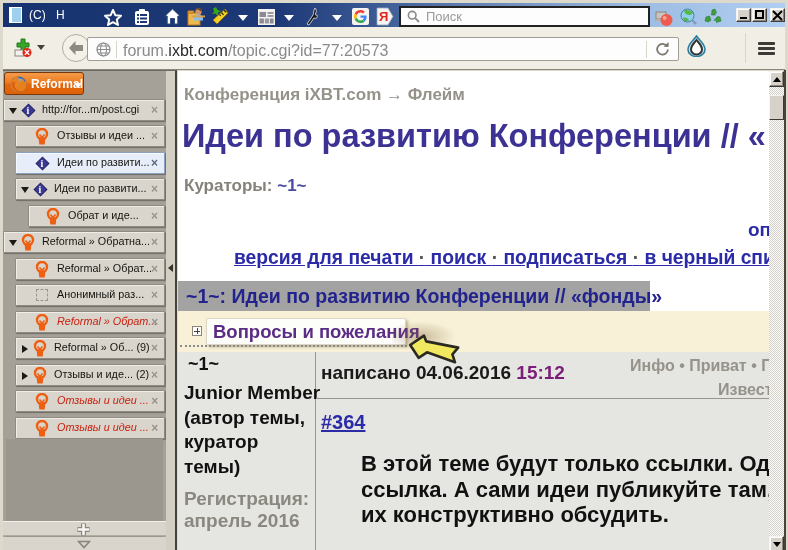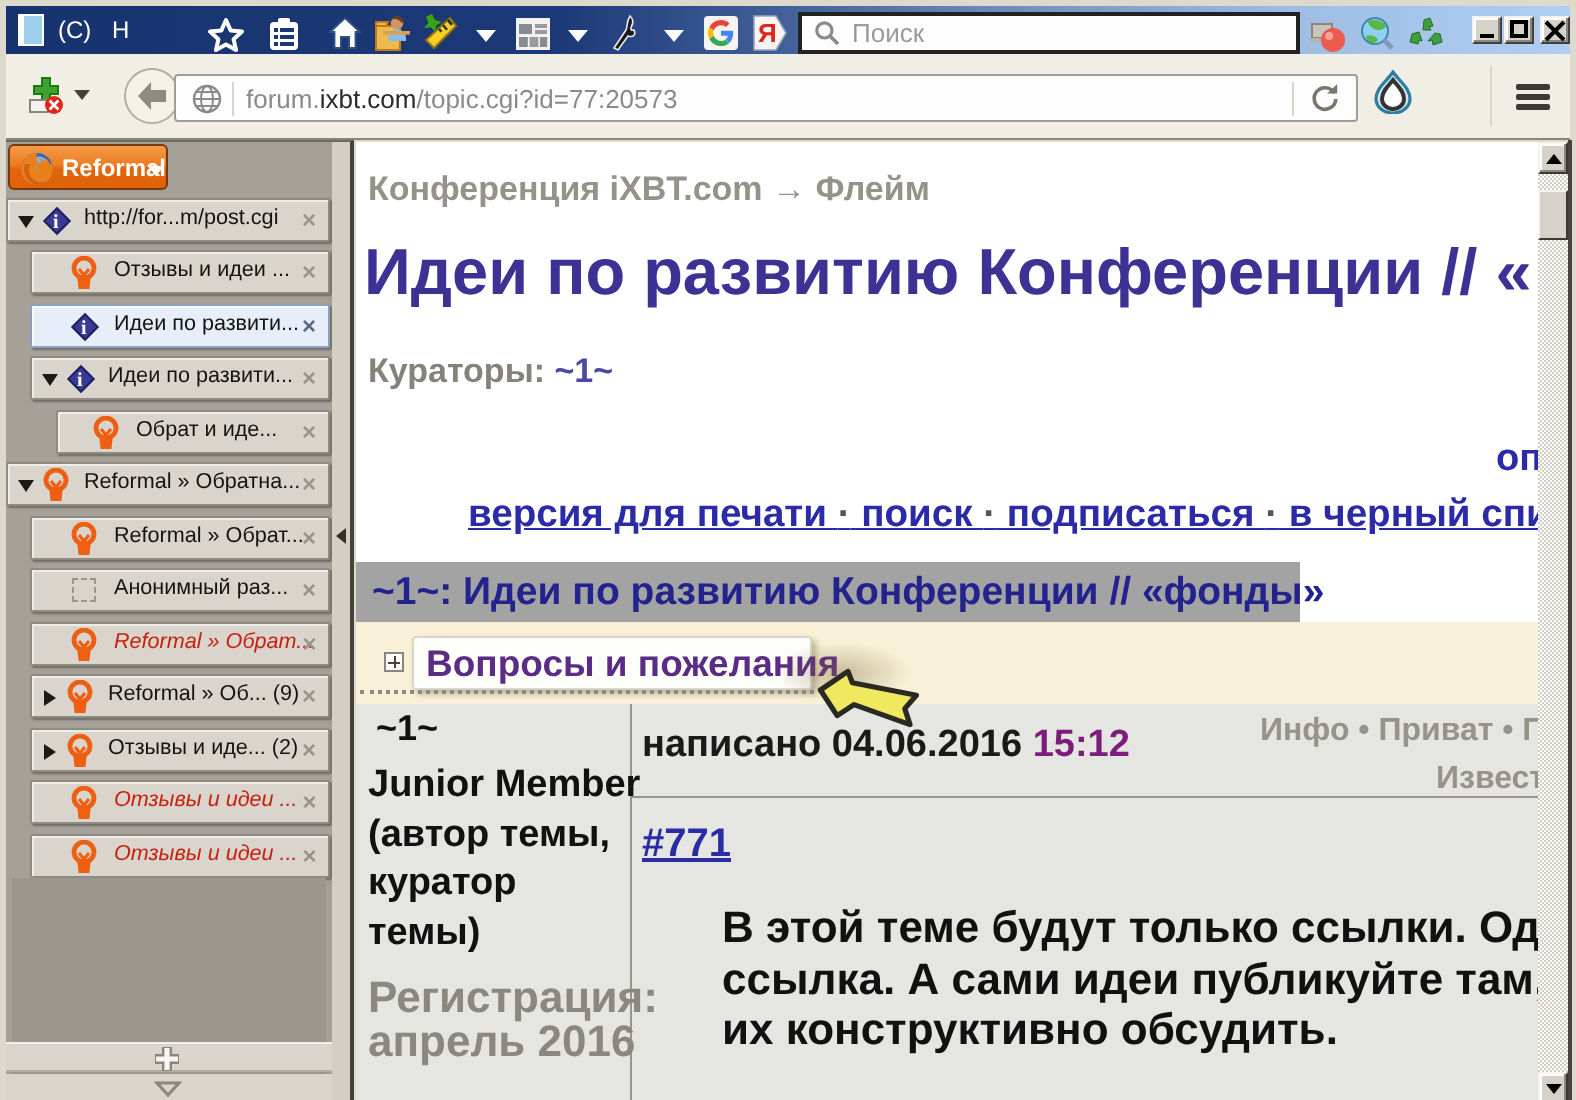--- a/index.html
+++ b/index.html
@@ -14,21 +14,21 @@
 
 .winbtn { position:absolute; top:5px; width:15px; height:14px; background:#d6d2ca;
   border-top:1px solid #f4f2ee; border-left:1px solid #f4f2ee;
   border-right:1px solid #404040; border-bottom:1px solid #404040;
   box-shadow:inset -1px -1px 0 #8c887e, inset 1px 1px 0 #fff; }
 
 
 #navbar { left:3px; top:27px; width:782px; height:43px; background:#f1eee5; border-bottom:1px solid #8a867c; }
 #urlbar { position:absolute; left:84px; top:10px; width:592px; height:24px; background:#fdfdfd;
   border:1px solid #a19d92; border-radius:2px; }
-#urltext { position:absolute; left:35px; top:4px; font-size:13px; color:#8a8a8a; }
+#urltext { position:absolute; left:35px; top:4px; font-size:16px; color:#8a8a8a; }
 #urltext b { color:#2a2a2a; font-weight:normal; }
 
 
 #sidebar { left:3px; top:70px; width:163px; height:480px; background:#a5a199; border-top:1px solid #6e6a62; }
 #fxbtn { position:absolute; left:1px; top:1px; width:80px; height:23px; border:1px solid #76380c;
   border-radius:3px; background:linear-gradient(#f59b49 0%,#ec7c20 45%,#e2660d 55%,#e06207 100%);
   color:#fff; font-weight:bold; font-size:13px; }
 .trow { position:absolute; height:22px; background:#d9d5cd; border:1px solid #8f8b81;
   box-shadow:inset 1px 1px 0 #efede7, 1px 1px 1px rgba(60,58,52,.5); border-radius:1px;
   font-size:10.8px; color:#15140f; white-space:nowrap; overflow:hidden; }
@@ -378,27 +378,27 @@
 
   <div class="abs" style="left:214px;top:250px;width:64px;height:28px;background:radial-gradient(ellipse at 45% 55%, rgba(125,100,55,.38), rgba(125,100,55,0) 70%);z-index:5"></div>
   <svg class="abs" style="left:227px;top:259px;z-index:6" width="60" height="40" viewBox="0 0 60 40">
     <path d="M5.2 15 L19 5.7 L21.2 11.4 L53.2 17.6 L47.4 24.3 L50 32.3 L22 22.3 L13.6 27.8 Z" fill="#f0e85e" stroke="#2a2a22" stroke-width="2.6" stroke-linejoin="round"></path>
   </svg>
 
   <div class="abs" style="left:0;top:281px;width:591px;height:198px;background:#e5e5e1"></div>
   <div class="abs" style="left:137px;top:281px;width:1px;height:198px;background:#98948c"></div>
   <div class="clip" style="left:10px;top:283px;font-size:18px;font-weight:bold;color:#111">~1~</div>
   <div class="clip" style="left:6px;top:310px;font-size:19px;color:#111;line-height:24.5px">Junior Member<br>(автор темы,<br>куратор<br>темы)</div>
-  <div class="clip" style="left:6px;top:417px;font-size:22px;color:#8b8880;line-height:21.5px">Регистрация:<br>апрель 2016</div>
+  <div class="clip" style="left:6px;top:417px;font-size:19px;color:#8b8880;line-height:21.5px">Регистрация:<br>апрель 2016</div>
 
   <div class="clip" style="left:143px;top:291px;font-size:19px;color:#1a1a1a">написано 04.06.2016 <span style="color:#7c1d7c">15:12</span></div>
   <div class="clip" style="left:452px;top:286px;font-size:16px;color:#96938b">Инфо • Приват • Профиль</div>
   <div class="clip" style="left:540px;top:310px;font-size:16px;color:#96938b">Известить модератора</div>
   <div class="abs" style="left:138px;top:327px;width:453px;height:1px;background:#98948c"></div>
-  <div class="clip" style="left:143px;top:340px;font-size:20px"><a style="color:#2b2ba8;text-decoration:underline">#771</a></div>
+  <div class="clip" style="left:143px;top:340px;font-size:20px"><a style="color:#2b2ba8;text-decoration:underline">#364</a></div>
   <div class="clip" style="left:183px;top:380px;font-size:22px;color:#111;line-height:25.6px">В этой теме будут только ссылки. Оди<br>ссылка. А сами идеи публикуйте там,<br>их конструктивно обсудить.</div>
 </div>
 <div id="vscroll" class="abs">
   <div class="abs" style="left:0;top:0;width:15px;height:479px;background:repeating-conic-gradient(#ffffff 0% 25%, #d2cec6 0% 50%);background-size:2px 2px"></div>
   <div class="sbtn" style="top:0">
     <div class="abs" style="left:3px;top:5px;width:0;height:0;border-left:4px solid transparent;border-right:4px solid transparent;border-bottom:5px solid #000"></div>
   </div>
   <div class="abs" style="left:0;top:24px;width:15px;height:25px;background:#d6d2ca;border-top:1px solid #f6f4f0;border-left:1px solid #f6f4f0;border-right:1px solid #3a3830;border-bottom:1px solid #3a3830"></div>
   <div class="sbtn" style="top:465px">
     <div class="abs" style="left:3px;top:5px;width:0;height:0;border-left:4px solid transparent;border-right:4px solid transparent;border-top:5px solid #000"></div>

